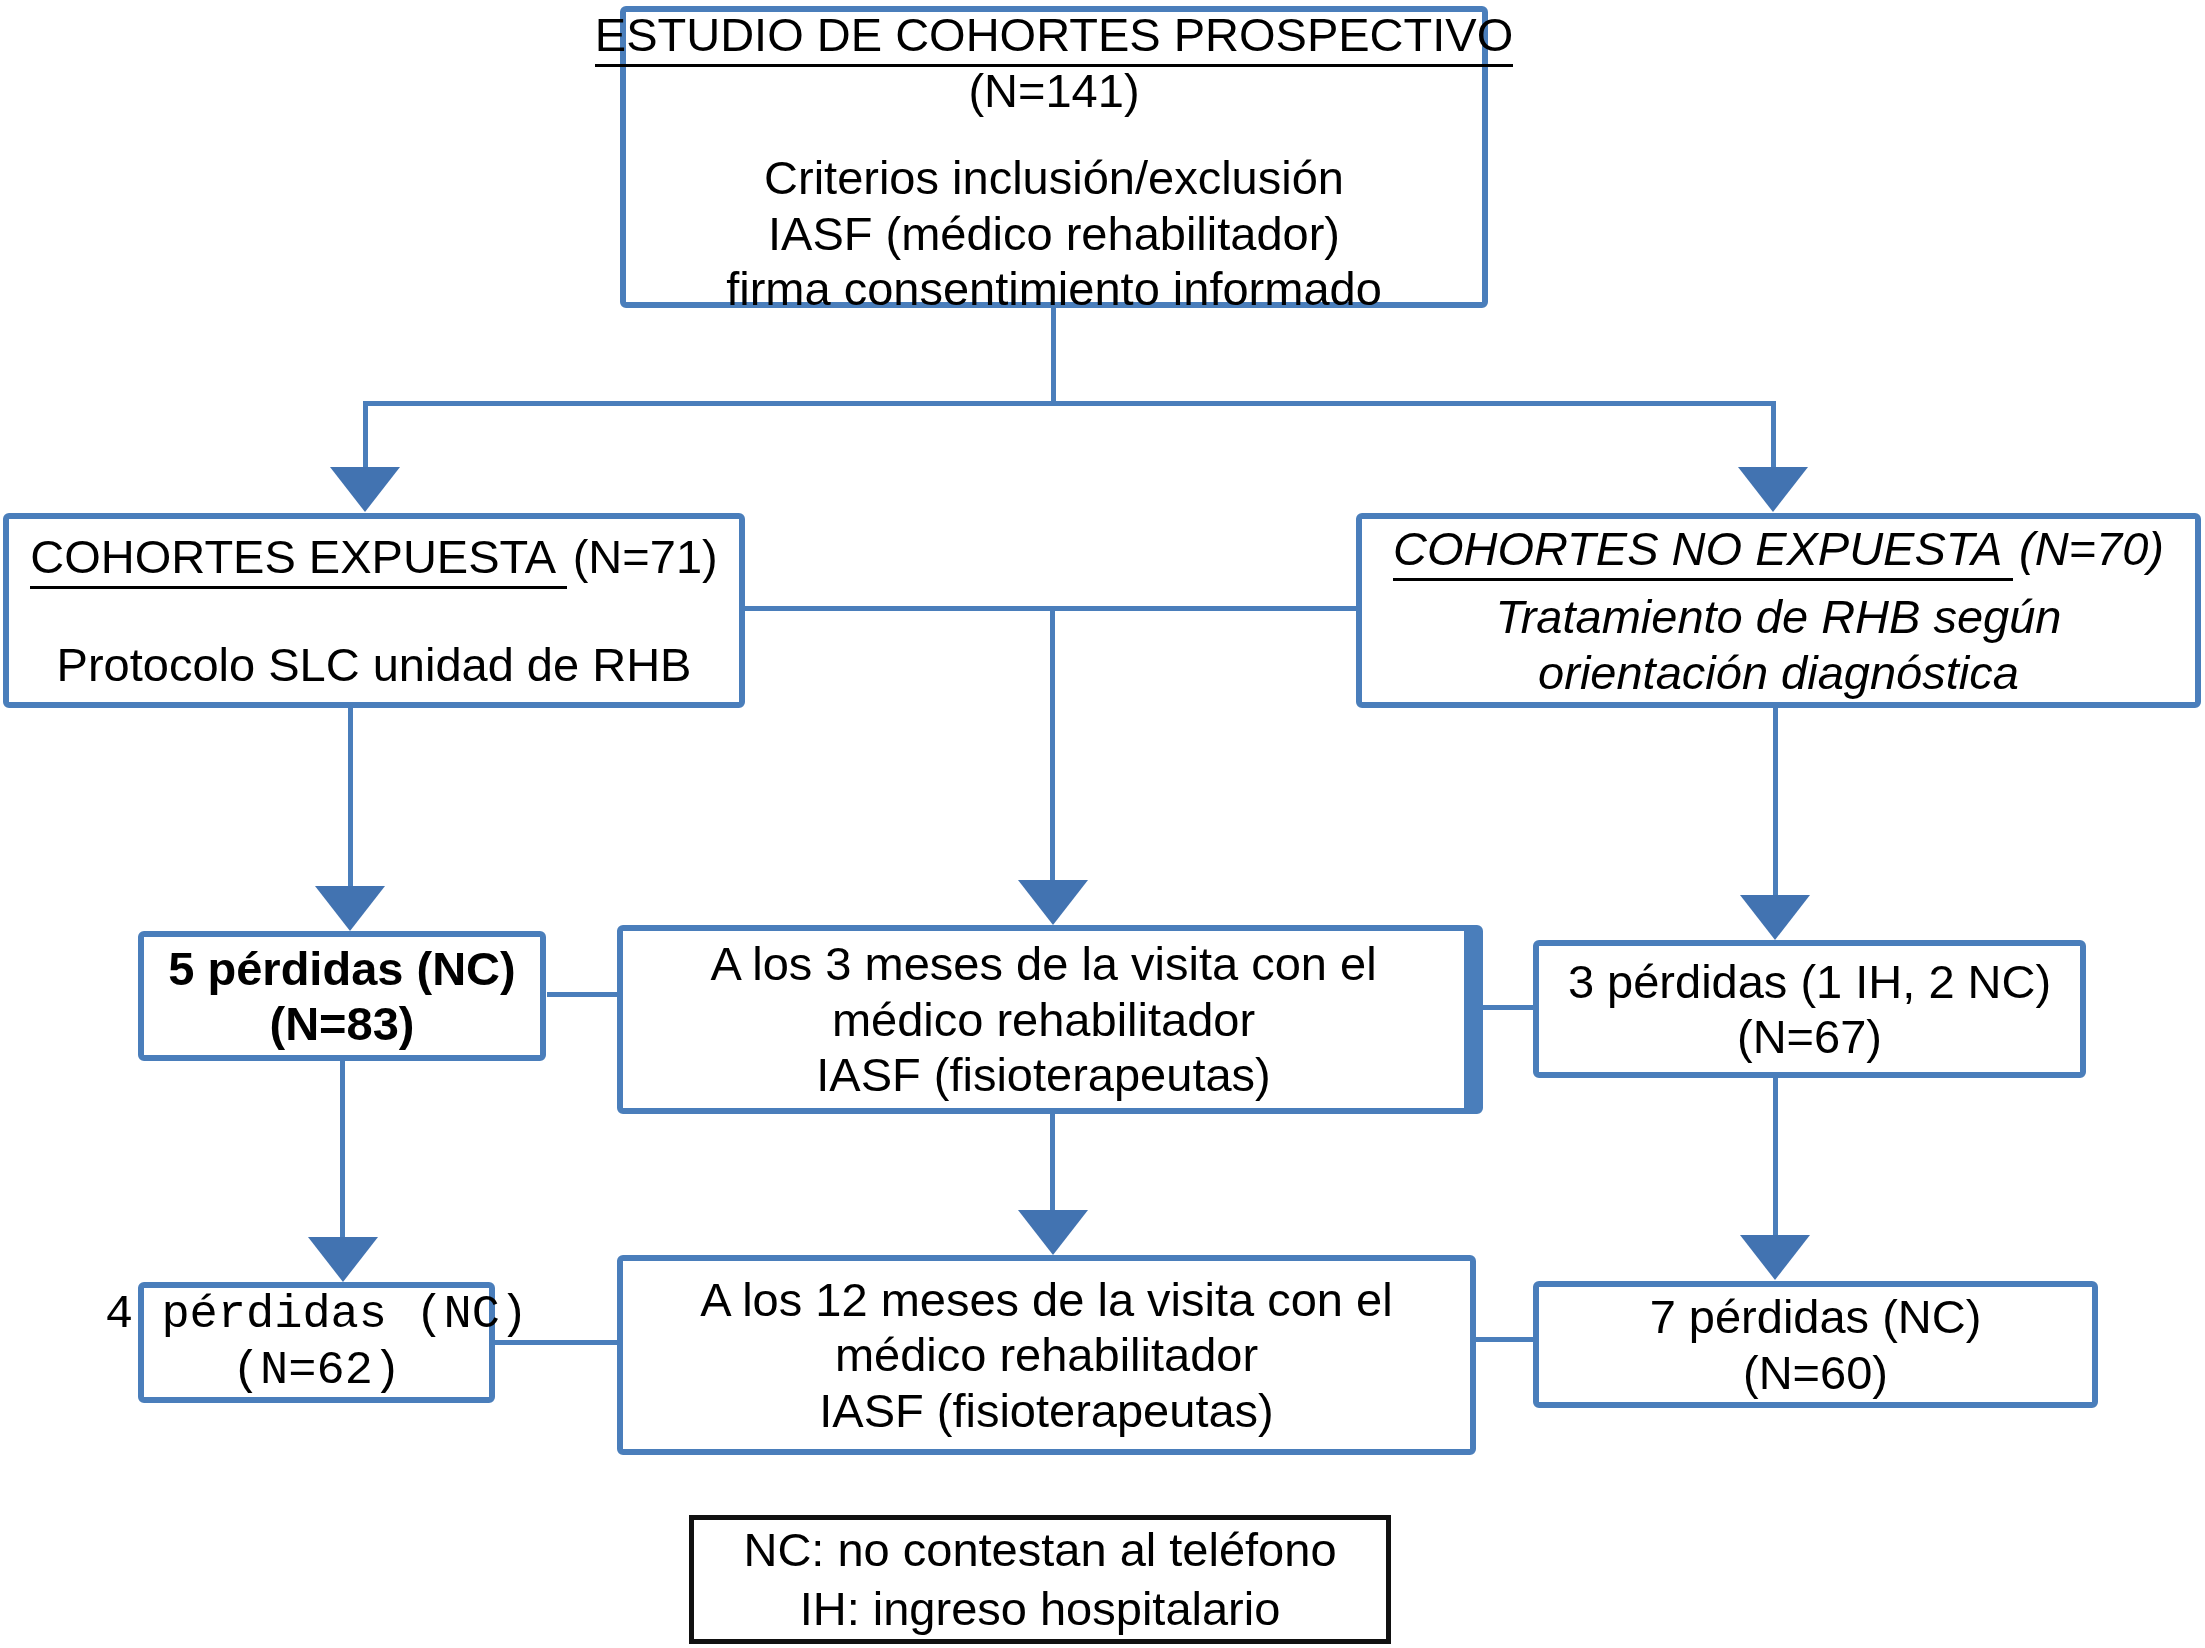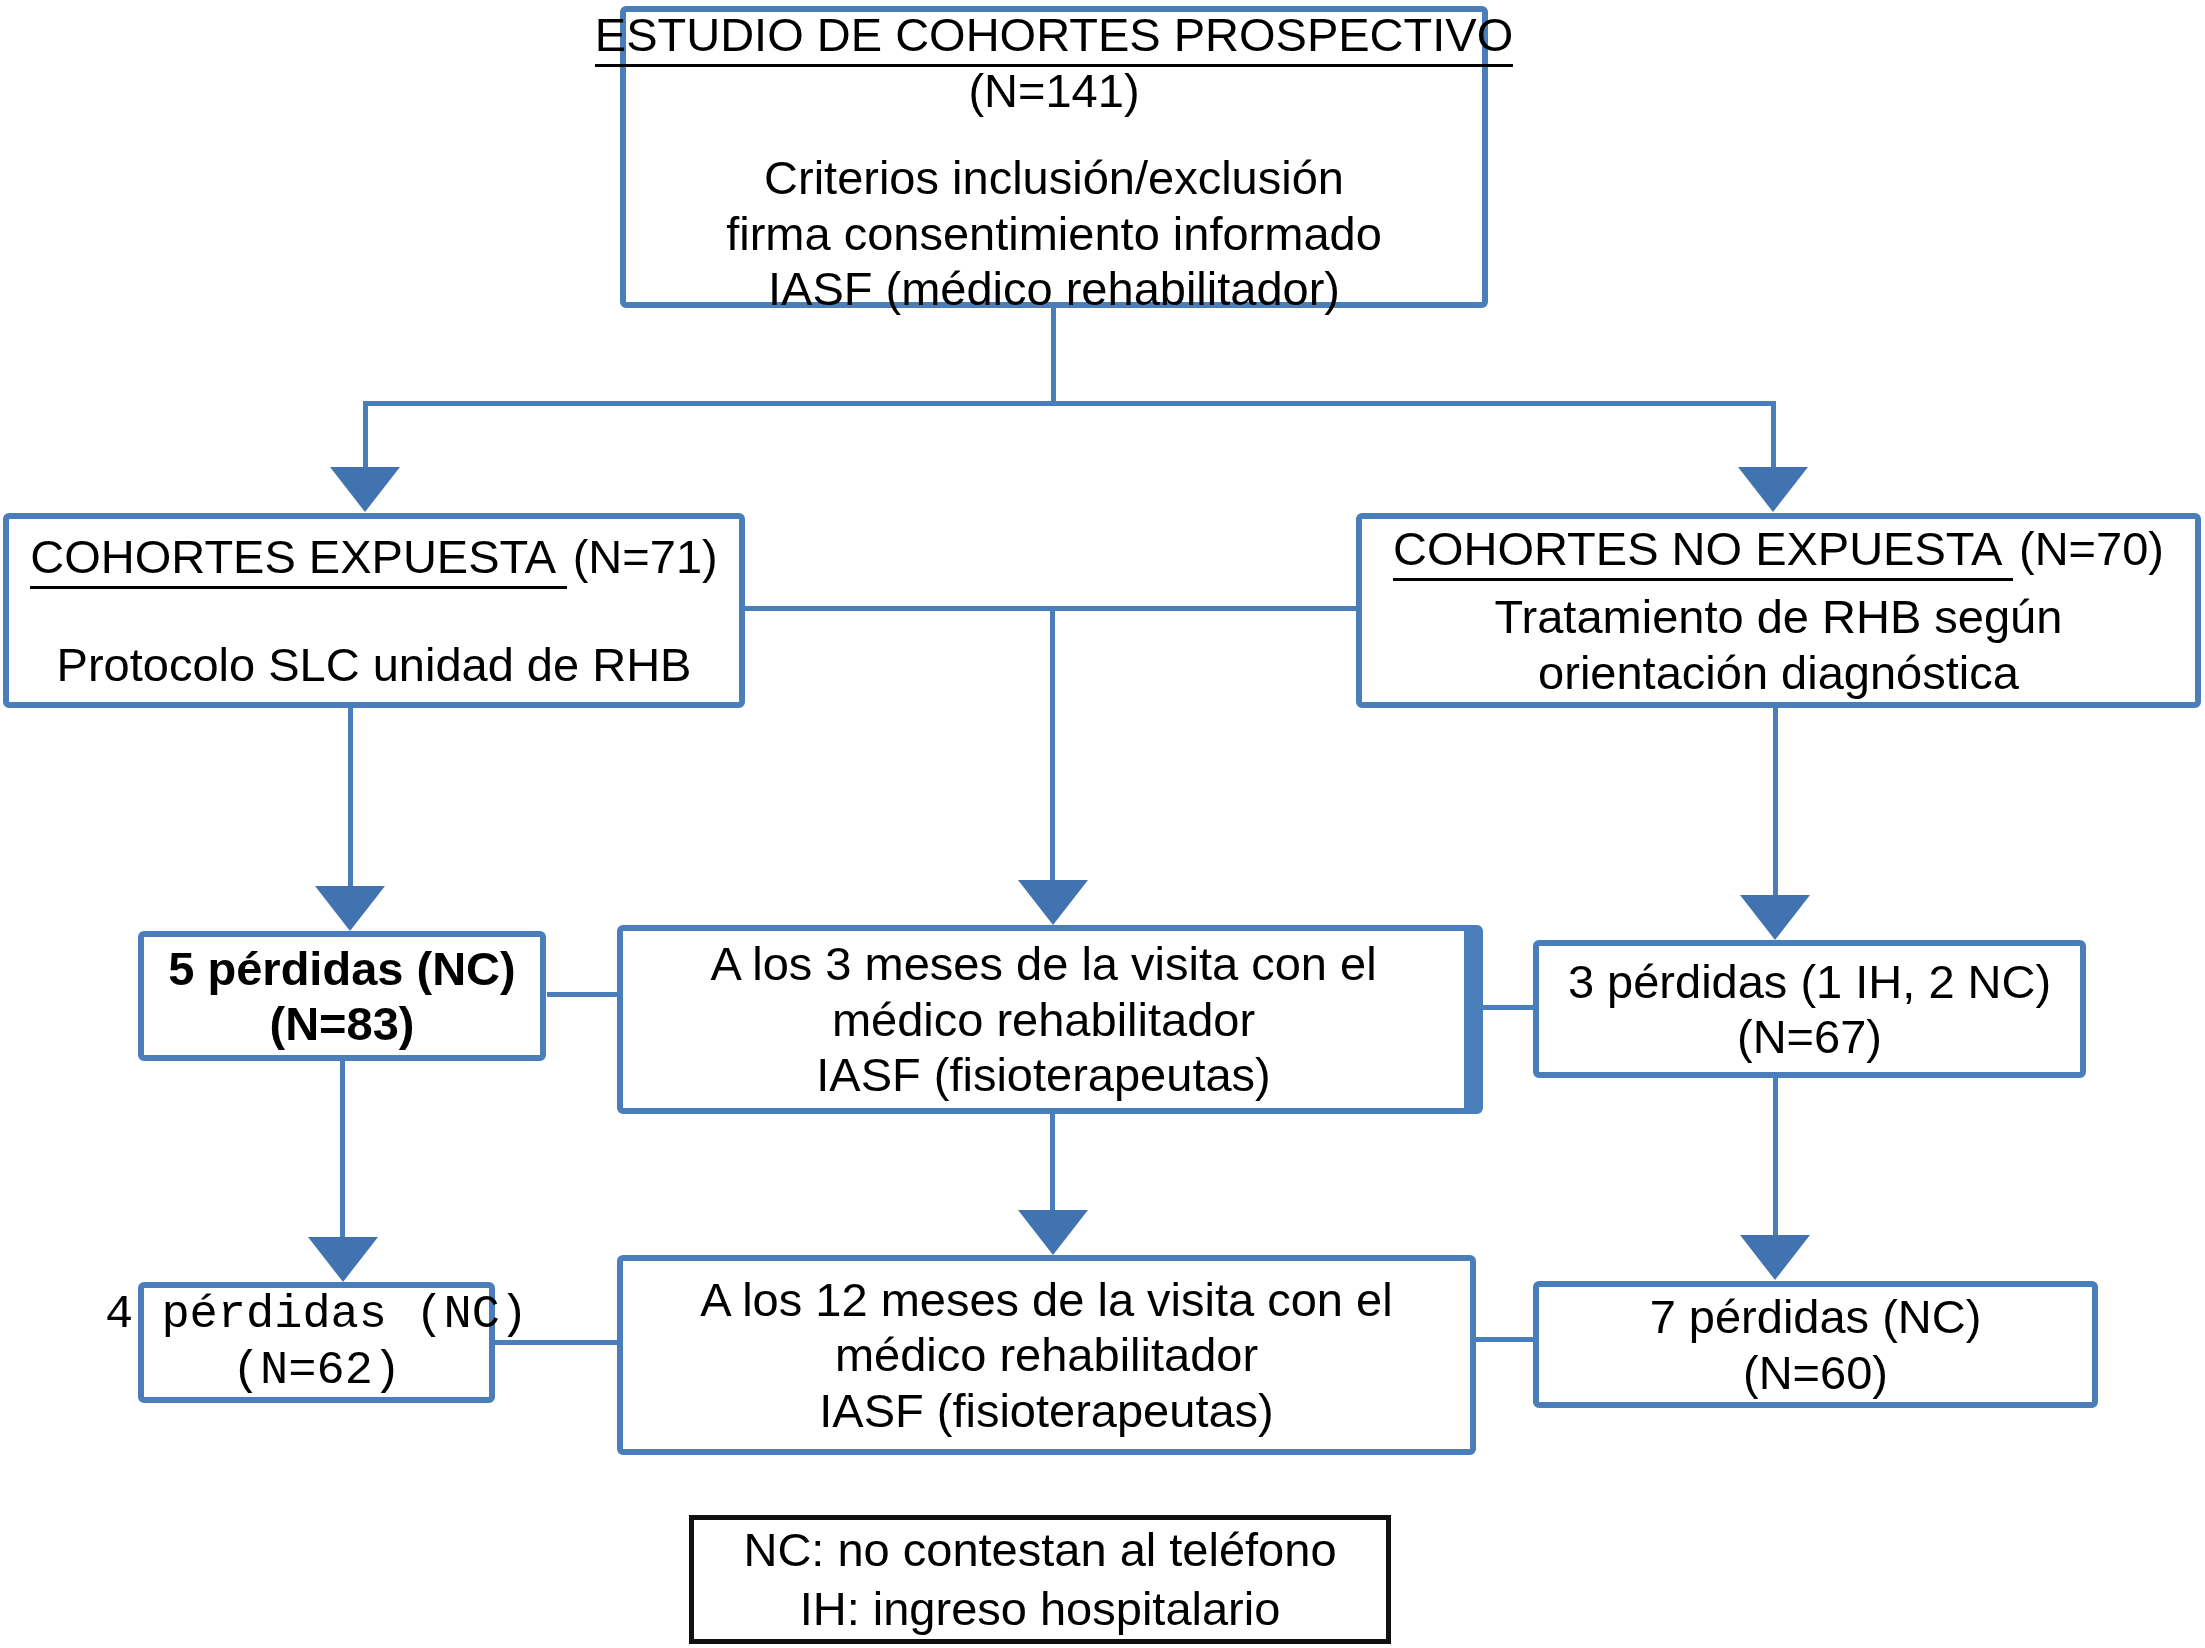--- a/index.html
+++ b/index.html
@@ -57,37 +57,37 @@
   }
   .u-trail{
     border-bottom:3.8px solid var(--ink);
     padding-bottom:3px;
     padding-right:10.6px;
     margin-right:6px;
   }
   .nowrap{white-space:nowrap;}
   .gap-top{margin-top:32px;}
   .row-gap-lg{row-gap:52px;}
-  .row-gap-sm{row-gap:13px;}
+  .row-gap-sm{row-gap:13px;font-style:italic;}
   .wrap-narrow{max-width:786px;}
 </style>
 </head>
 <body>
 
 <div class="canvas">
 
   <div class="bbox" style="left:620px;top:6px;width:868px;height:302px;padding-top:10px;">
     <div class="nowrap">
       <span class="u">ESTUDIO DE COHORTES PROSPECTIVO</span>
     </div>
     <div>(N=141)</div>
     <div class="gap-top">
       <div class="nowrap">Criterios inclusión/exclusión</div>
+      <div class="nowrap">IASF (médico rehabilitador)</div>
       <div class="nowrap">firma consentimiento informado</div>
-      <div class="nowrap">IASF (médico rehabilitador)</div>
     </div>
   </div>
 
   <div class="ln" style="left:1051px;top:308px;width:4.5px;height:95px;"></div>
   <div class="ln" style="left:365px;top:401px;width:1410px;height:4.5px;"></div>
   <div class="ln" style="left:363px;top:401px;width:4.5px;height:70px;"></div>
   <div class="arr" style="left:330px;top:467px;"></div>
   <div class="ln" style="left:1771px;top:401px;width:4.5px;height:70px;"></div>
   <div class="arr" style="left:1738px;top:467px;"></div>
 

